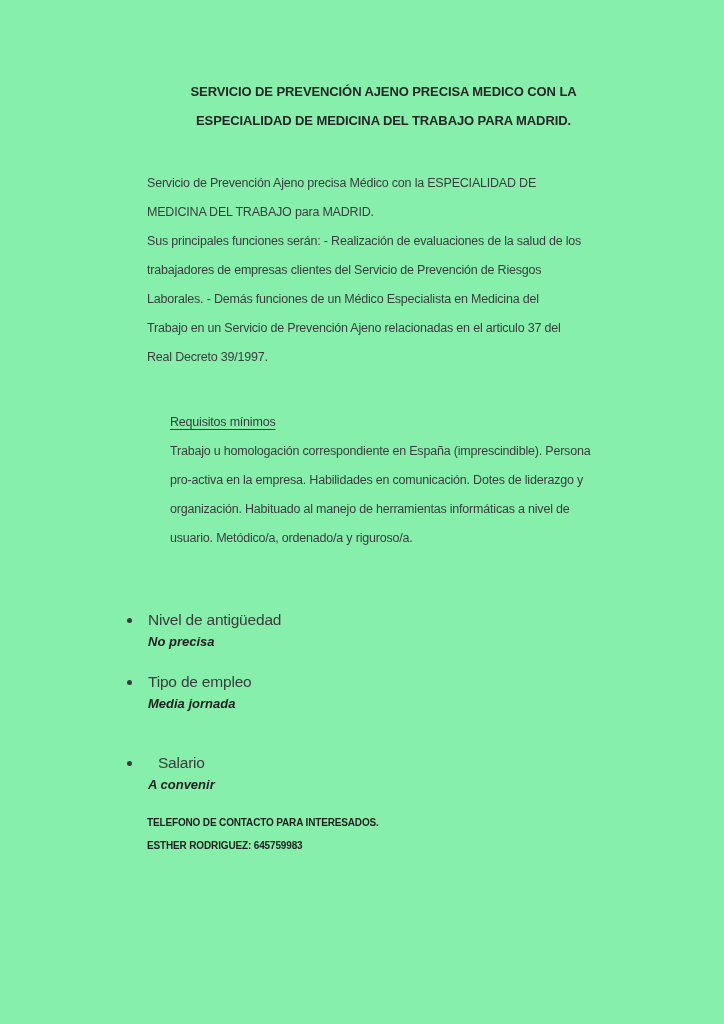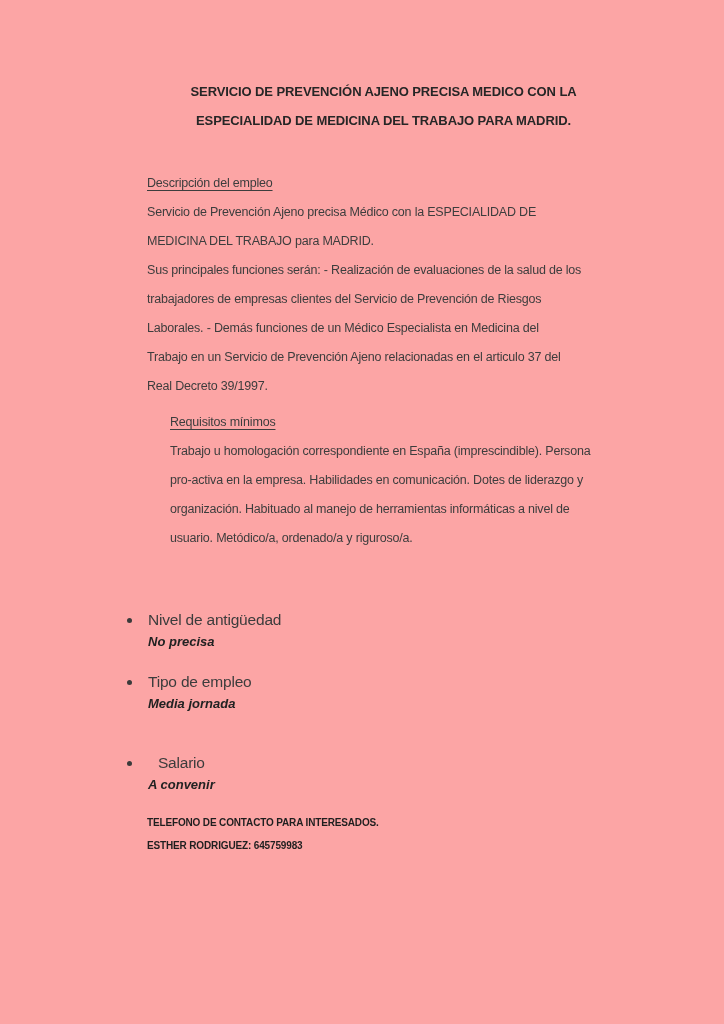--- a/index.html
+++ b/index.html
@@ -7,21 +7,21 @@
   body {
     width: 724px;
     height: 1024px;
     position: relative;
     font-family: "Liberation Sans", "DejaVu Sans", sans-serif;
     overflow: hidden;
   }
   .page {
     position: absolute;
     inset: 0;
-    background: #fca5a5;
+    background: #86efac;
   }
   
   .doc-title {
     position: absolute;
     top: 77px;
     left: 147px;
     width: 473px;
     text-align: center;
     font-size: 13px;
     font-weight: 700;
@@ -98,21 +98,20 @@
 <body>
 
 <div class="page">
 
   <div class="doc-title">
     <div class="tline">SERVICIO DE PREVENCIÓN AJENO PRECISA MEDICO CON LA</div>
     <div class="tline">ESPECIALIDAD DE MEDICINA DEL TRABAJO PARA MADRID.</div>
   </div>
 
   <div class="section section-description">
-    <div class="bline"><span class="heading">Descripción del empleo</span></div>
     <div class="bline">Servicio de Prevención Ajeno precisa Médico con la ESPECIALIDAD DE</div>
     <div class="bline">MEDICINA DEL TRABAJO para MADRID.</div>
     <div class="bline">Sus principales funciones serán: - Realización de evaluaciones de la salud de los</div>
     <div class="bline">trabajadores de empresas clientes del Servicio de Prevención de Riesgos</div>
     <div class="bline">Laborales. - Demás funciones de un Médico Especialista en Medicina del</div>
     <div class="bline">Trabajo en un Servicio de Prevención Ajeno relacionadas en el articulo 37 del</div>
     <div class="bline">Real Decreto 39/1997.</div>
   </div>
 
   <div class="section section-requirements">

